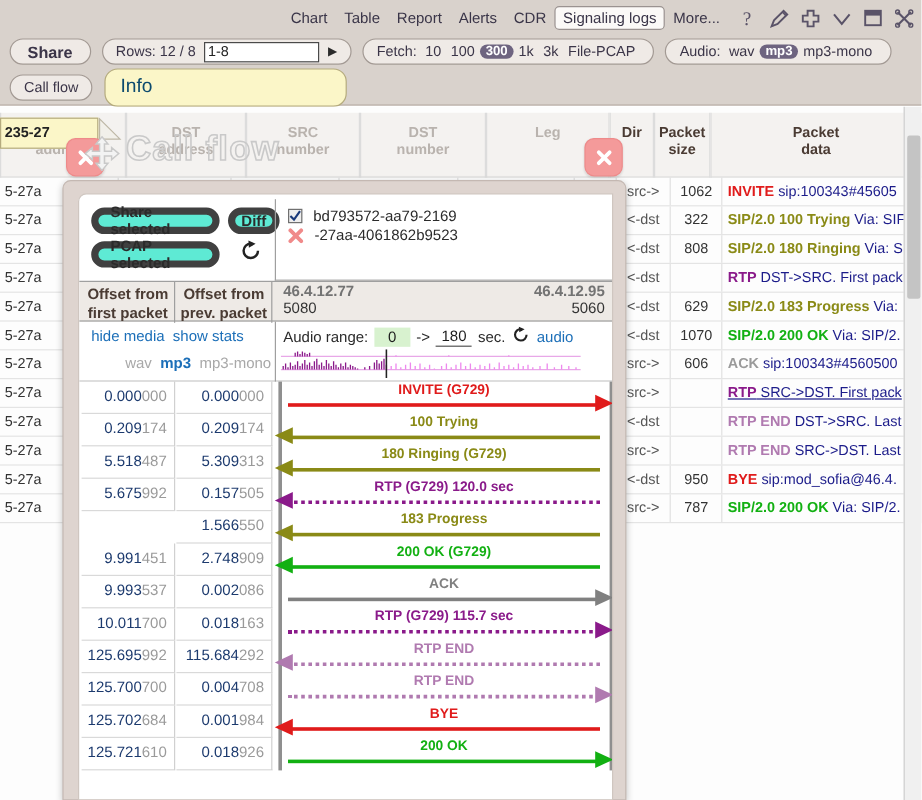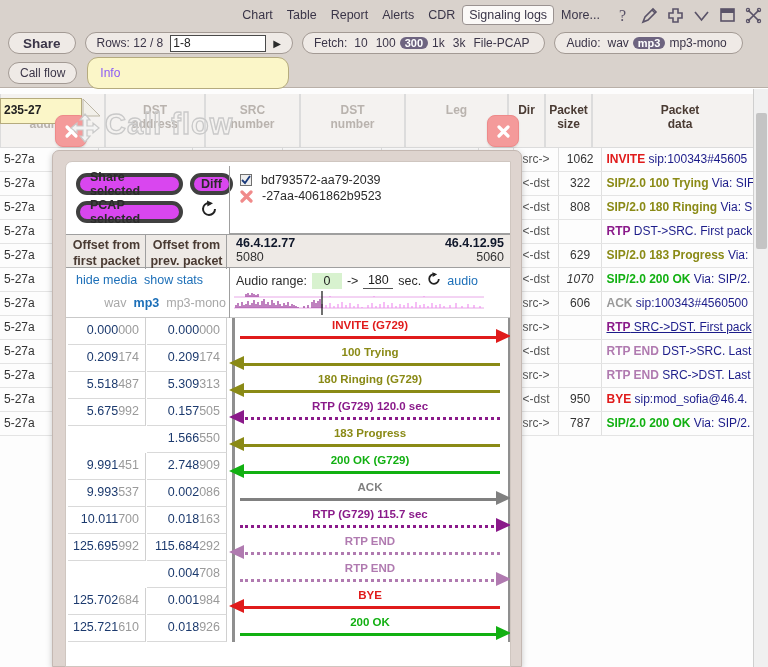--- a/index.html
+++ b/index.html
@@ -36,21 +36,21 @@
   .pill .lbl { margin-right:3px; }
   .rowsinput { border:1px solid #4a4a4a; background:#fff; height:17px; width:96px;
                font-size:12px; padding:0 2px; margin-left:4px; color:#222;
                font-family:"Liberation Sans",sans-serif; }
   .tri { margin-left:7px; font-size:10px; color:#2b2b2b; }
 
   #row2 { position:absolute; left:8px; top:61px; height:23px;
           display:flex; align-items:center; gap:10px; }
   #infoBox { border:1px solid #b5ab7e; border-radius:11px; background:#fbf6c8;
              height:32px; width:202px; display:flex; align-items:center;
-             padding:0 12px; font-size:12px; color:#8b5cf6; }
+             padding:0 12px; font-size:16px; color:#0c4a6e; }
 
   
   #bgtable { position:absolute; left:0; top:89px; width:768px; height:578px;
              background:#fdfdfd; overflow:hidden; }
   #bghead { position:absolute; left:0; top:5px; width:768px; height:54px;
             display:flex; }
   .bgh { border:1px solid #dcdcdc; border-top:none; background:#f4f2f0;
          color:#b9b3ae; font-weight:bold; font-size:12px; text-align:center;
          padding-top:9px; line-height:14px; }
   #bgrows { position:absolute; left:0; top:59px; width:768px; }
@@ -93,21 +93,21 @@
   #dialog { position:absolute; left:52px; top:150px; width:470px; height:517px;
             background:#ded4cf; border:1px solid #c4b8b2;
             border-radius:7px 7px 0 0; z-index:35;
             box-shadow:0 2px 6px rgba(0,0,0,.22); padding:10px 10px 0 13px; }
   #dlgInner { position:absolute; left:65px; top:161px; width:446px; height:506px;
               background:#ffffff; border:1px solid #cfc6c0;
               border-radius:7px 0 0 0; z-index:36; overflow:hidden; }
 
   
   #ctlBlock { position:relative; height:72px; }
-  .btnoval { border:4px solid #404040; border-radius:13px; background:#d946ef;
+  .btnoval { border:6px solid #404040; border-radius:13px; background:#5eead4;
              height:22px; display:inline-flex; align-items:center;
              justify-content:center; font-size:12.5px; font-weight:bold;
              color:#2b2b2b; cursor:pointer; padding:0 10px; }
   #shareSel { position:absolute; left:10px; top:11px; width:107px; }
   #diffBtn  { position:absolute; left:124px; top:11px; width:43px; }
   #pcapSel  { position:absolute; left:10px; top:39px; width:107px; }
   #refresh1 { position:absolute; left:133px; top:37px; cursor:pointer; }
 
   #callidBox { position:absolute; left:163px; top:4px; width:282px; height:68px;
                border-left:1px solid #9f9f9f; border-right:1px solid #9f9f9f;
@@ -122,21 +122,21 @@
   #offRow { position:relative; height:34px; background:#eeeae6;
             border-top:1px solid #9f9f9f; border-bottom:1px solid #9f9f9f; }
   .offcell { position:absolute; top:0; height:34px; font-size:12.5px;
              font-weight:bold; color:#4a3b33; line-height:16px; padding-top:2px;
              text-align:center; }
   #off1 { left:2px; width:78px; border-right:1px solid #9f9f9f; }
   #off2 { left:81px; width:80px; border-right:1px solid #9f9f9f; }
   #ipcell { position:absolute; left:163px; top:0; width:282px; height:34px;
             padding:1px 7px; }
   .iprow { display:flex; justify-content:space-between; font-size:12.5px; }
-  .ipb { color:#0f172a; font-weight:bold; }
+  .ipb { color:#737373; font-weight:bold; }
   .ptb { color:#333; }
 
   
   #medRow { position:relative; height:50px; border-bottom:1px solid #c9c9c9; }
   #hideMedia { position:absolute; left:10px; top:5px; color:#1c6fb8;
                font-size:12.5px; cursor:pointer; }
   #showStats { position:absolute; left:78px; top:5px; color:#1c6fb8;
                font-size:12.5px; cursor:pointer; }
   #fmtRow { position:absolute; left:20px; top:28px; width:140px;
             display:flex; gap:7px; justify-content:flex-end; font-size:12.5px; }
@@ -351,21 +351,21 @@
         <div class="bgc pdata" style="width: 176px;"><span class="kw" style="color: rgb(138, 138, 22);">SIP/2.0 183 Progress</span><span> Via:</span></div>
       </div>
       <div class="bgrow">
         <div class="bgc " style="width: 105px;">5-27a</div>
         <div class="bgc faded" style="width: 100px;">a-4</div>
         <div class="bgc faded" style="width: 95px;"></div>
         <div class="bgc faded" style="width: 105px;"></div>
         <div class="bgc faded" style="width: 103px;"></div>
         <div class="bgc num faded" style="width: 37px;">1</div>
         <div class="bgc num" style="width: 47px; color: rgb(85, 85, 85);">&lt;-dst</div>
-        <div class="bgc num" style="width: 46px; font-style: italic;">1070</div>
+        <div class="bgc num" style="width: 46px;">1070</div>
         <div class="bgc pdata" style="width: 176px;"><span class="kw" style="color: rgb(18, 176, 18);">SIP/2.0 200 OK</span><span> Via: SIP/2.</span></div>
       </div>
       <div class="bgrow">
         <div class="bgc " style="width: 105px;">5-27a</div>
         <div class="bgc faded" style="width: 100px;">a-4</div>
         <div class="bgc faded" style="width: 95px;"></div>
         <div class="bgc faded" style="width: 105px;"></div>
         <div class="bgc faded" style="width: 103px;"></div>
         <div class="bgc num faded" style="width: 37px;">1</div>
         <div class="bgc num" style="width: 47px; color: rgb(85, 85, 85);">src-&gt;</div>
@@ -475,21 +475,21 @@
       </svg>
     </span>
 
     <div id="callidBox">
       <div class="cid-line" style="padding-top:7px;">
         <span class="cbx">
           <svg width="10" height="10" viewBox="0 0 10 10">
               <path d="M1 5 L4 8 L9 1" stroke="#1a3a7a" stroke-width="1.8" fill="none"></path>
             </svg>
         </span>
-        <span>bd793572-aa79-2039</span>
+        <span>bd793572-aa79-2169</span>
       </div>
       <div class="cid-line" style="padding-top:2px;">
         <span class="xmark">
           <svg width="13" height="13" viewBox="0 0 13 13">
               <path d="M2 2 L11 11 M11 2 L2 11" stroke="#f08a8a" stroke-width="3.2" stroke-linecap="round"></path>
             </svg>
         </span>
         <span>-27aa-4061862b9523</span>
       </div>
     </div>
@@ -636,20 +636,21 @@
       <div class="frow">
         <div class="fc1"><span>125.695</span><span class="dim">992</span></div>
         <div class="fc2"><span>115.684</span><span class="dim">292</span></div>
         <div class="fmsg">
           <div class="mlabel" style="color: rgb(176, 122, 176);">RTP END</div>
           <div class="arrowline" style="background: none; border-top: 3px dotted rgb(176, 122, 176); height: 0px;"></div>
           <div class="arrowhead" style="left: 0px; border-right: 15px solid rgb(176, 122, 176); border-top: 7px solid transparent; border-bottom: 7px solid transparent;"></div>
         </div>
       </div>
       <div class="frow">
+        <div class="fc1"><span>125.700</span><span class="dim">700</span></div>
         <div class="fc2"><span>0.004</span><span class="dim">708</span></div>
         <div class="fmsg">
           <div class="mlabel" style="color: rgb(176, 122, 176);">RTP END</div>
           <div class="arrowline" style="background: none; border-top: 3px dotted rgb(176, 122, 176); height: 0px;"></div>
           <div class="arrowhead" style="right: 0px; border-left: 15px solid rgb(176, 122, 176); border-top: 7px solid transparent; border-bottom: 7px solid transparent;"></div>
         </div>
       </div>
       <div class="frow">
         <div class="fc1"><span>125.702</span><span class="dim">684</span></div>
         <div class="fc2"><span>0.001</span><span class="dim">984</span></div>

